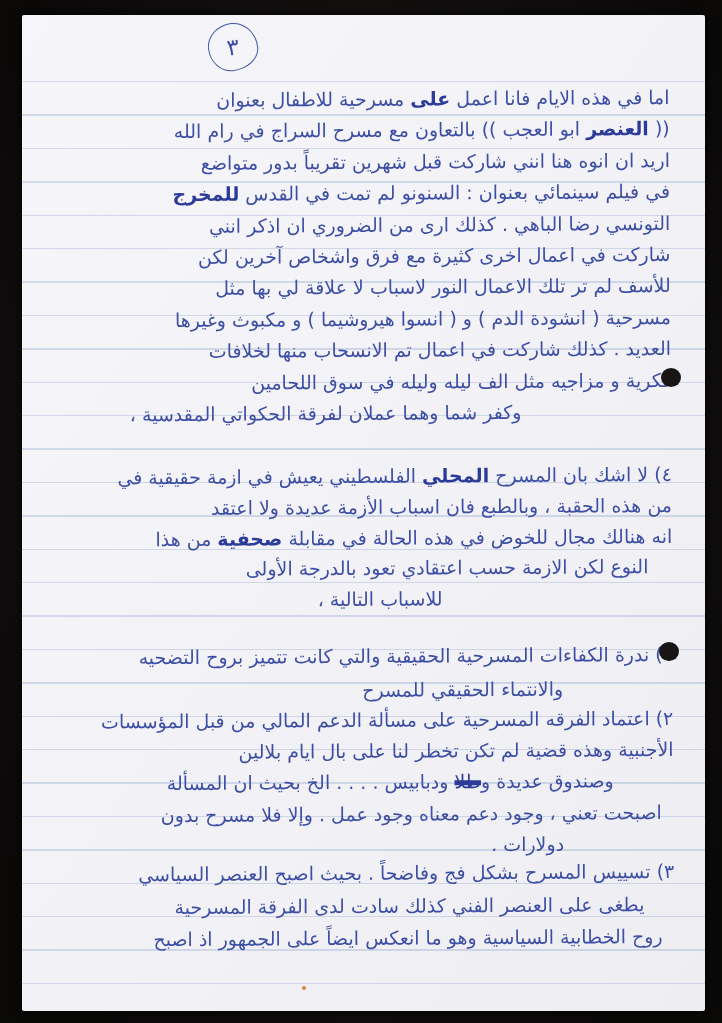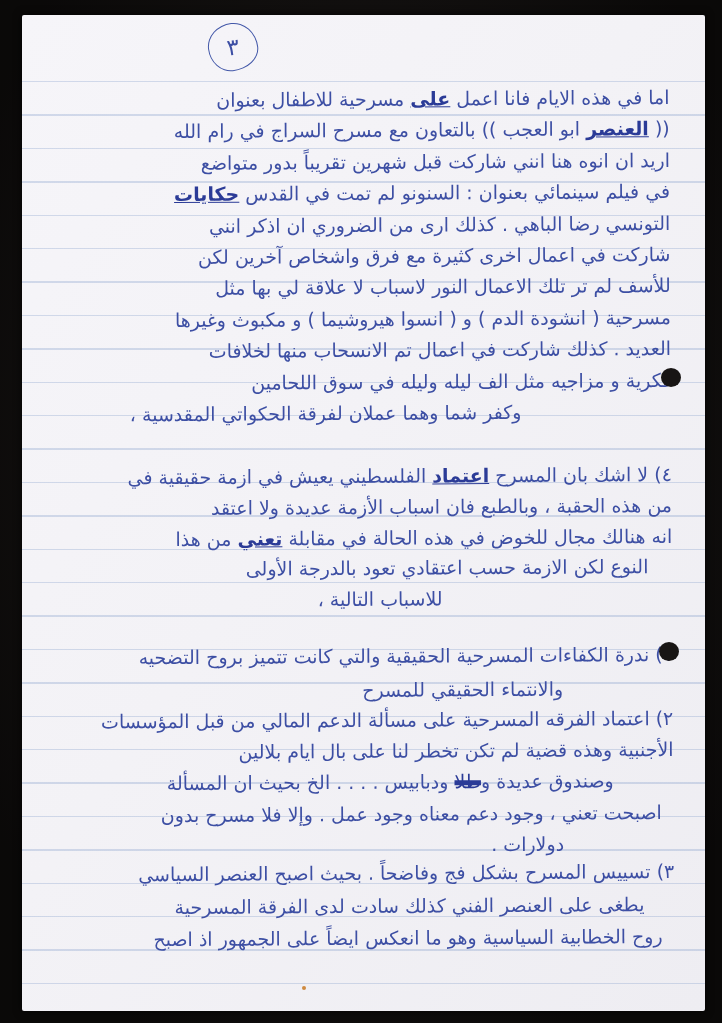--- a/index.html
+++ b/index.html
@@ -34,21 +34,21 @@
     color:#3d4fa4; font-size:19px;
     transform:rotate(-0.35deg); transform-origin:top right;
   }
   .block { position:absolute; right:0; left:0; }
   .p1 { top:67px;  line-height:31.4px; }
   .s4 { top:444px; line-height:30.8px; }
   .i1 { top:622px; line-height:34px;   }
   .i2 { top:688px; line-height:31.2px; }
   .i3 { top:840px; line-height:32.5px; }
   .ln { white-space:nowrap; overflow:visible; }
-  .b  { font-weight:bold; color:#2b3b97;text-decoration:underline; }
+  .b  { font-weight:bold; color:#2b3b97; }
   .scribble { font-weight:normal; color:#2b3b97; text-decoration:line-through; text-decoration-thickness:5px; }
   .ind-150 { margin-right:150px; }
   .ind-230 { margin-right:230px; }
   .ind-110 { margin-right:110px; }
   .ind-60  { margin-right:60px;  }
   .ind-24  { margin-right:24px;  }
   .ind-30  { margin-right:30px;  }
   .ind-12  { margin-right:12px;  }
   .pagenum-circle {
     position:absolute; left:186px; top:8px; width:48px; height:46px;
@@ -74,34 +74,34 @@
   <div class="pagenum-circle">
     <span>٣</span>
   </div>
 
   <div class="content">
 
     <div class="block p1">
       <div class="ln"><span>اما في هذه الايام فانا اعمل </span><span class="b">على</span><span> مسرحية للاطفال بعنوان</span></div>
       <div class="ln"><span>(( </span><span class="b">العنصر</span><span> ابو العجب )) بالتعاون مع مسرح السراج في رام الله</span></div>
       <div class="ln">اريد ان انوه هنا انني شاركت قبل شهرين تقريباً بدور متواضع</div>
-      <div class="ln"><span>في فيلم سينمائي بعنوان : السنونو لم تمت في القدس </span><span class="b">حكايات</span></div>
+      <div class="ln"><span>في فيلم سينمائي بعنوان : السنونو لم تمت في القدس </span><span class="b">للمخرج</span></div>
       <div class="ln">التونسي رضا الباهي . كذلك ارى من الضروري ان اذكر انني</div>
       <div class="ln">شاركت في اعمال اخرى كثيرة مع فرق واشخاص آخرين لكن</div>
       <div class="ln">للأسف لم تر تلك الاعمال النور لاسباب لا علاقة لي بها مثل</div>
       <div class="ln">مسرحية ( انشودة الدم ) و ( انسوا هيروشيما ) و مكبوث وغيرها</div>
       <div class="ln">العديد . كذلك شاركت في اعمال تم الانسحاب منها لخلافات</div>
       <div class="ln">فكرية و مزاجيه مثل الف ليله وليله في سوق اللحامين</div>
       <div class="ln ind-150">وكفر شما وهما عملان لفرقة الحكواتي المقدسية ،</div>
     </div>
 
     <div class="block s4">
-      <div class="ln"><span>٤) لا اشك بان المسرح </span><span class="b">اعتماد</span><span> الفلسطيني يعيش في ازمة حقيقية في</span></div>
+      <div class="ln"><span>٤) لا اشك بان المسرح </span><span class="b">المحلي</span><span> الفلسطيني يعيش في ازمة حقيقية في</span></div>
       <div class="ln">من هذه الحقبة ، وبالطبع فان اسباب الأزمة عديدة ولا اعتقد</div>
-      <div class="ln"><span>انه هنالك مجال للخوض في هذه الحالة في مقابلة </span><span class="b">تعني</span><span> من هذا</span></div>
+      <div class="ln"><span>انه هنالك مجال للخوض في هذه الحالة في مقابلة </span><span class="b">صحفية</span><span> من هذا</span></div>
       <div class="ln ind-24">النوع لكن الازمة حسب اعتقادي تعود بالدرجة الأولى</div>
       <div class="ln ind-230">للاسباب التالية ،</div>
     </div>
 
     <div class="block i1">
       <div class="ln">١) ندرة الكفاءات المسرحية الحقيقية والتي كانت تتميز بروح التضحيه</div>
       <div class="ln ind-110">والانتماء الحقيقي للمسرح</div>
     </div>
 
     <div class="block i2">

